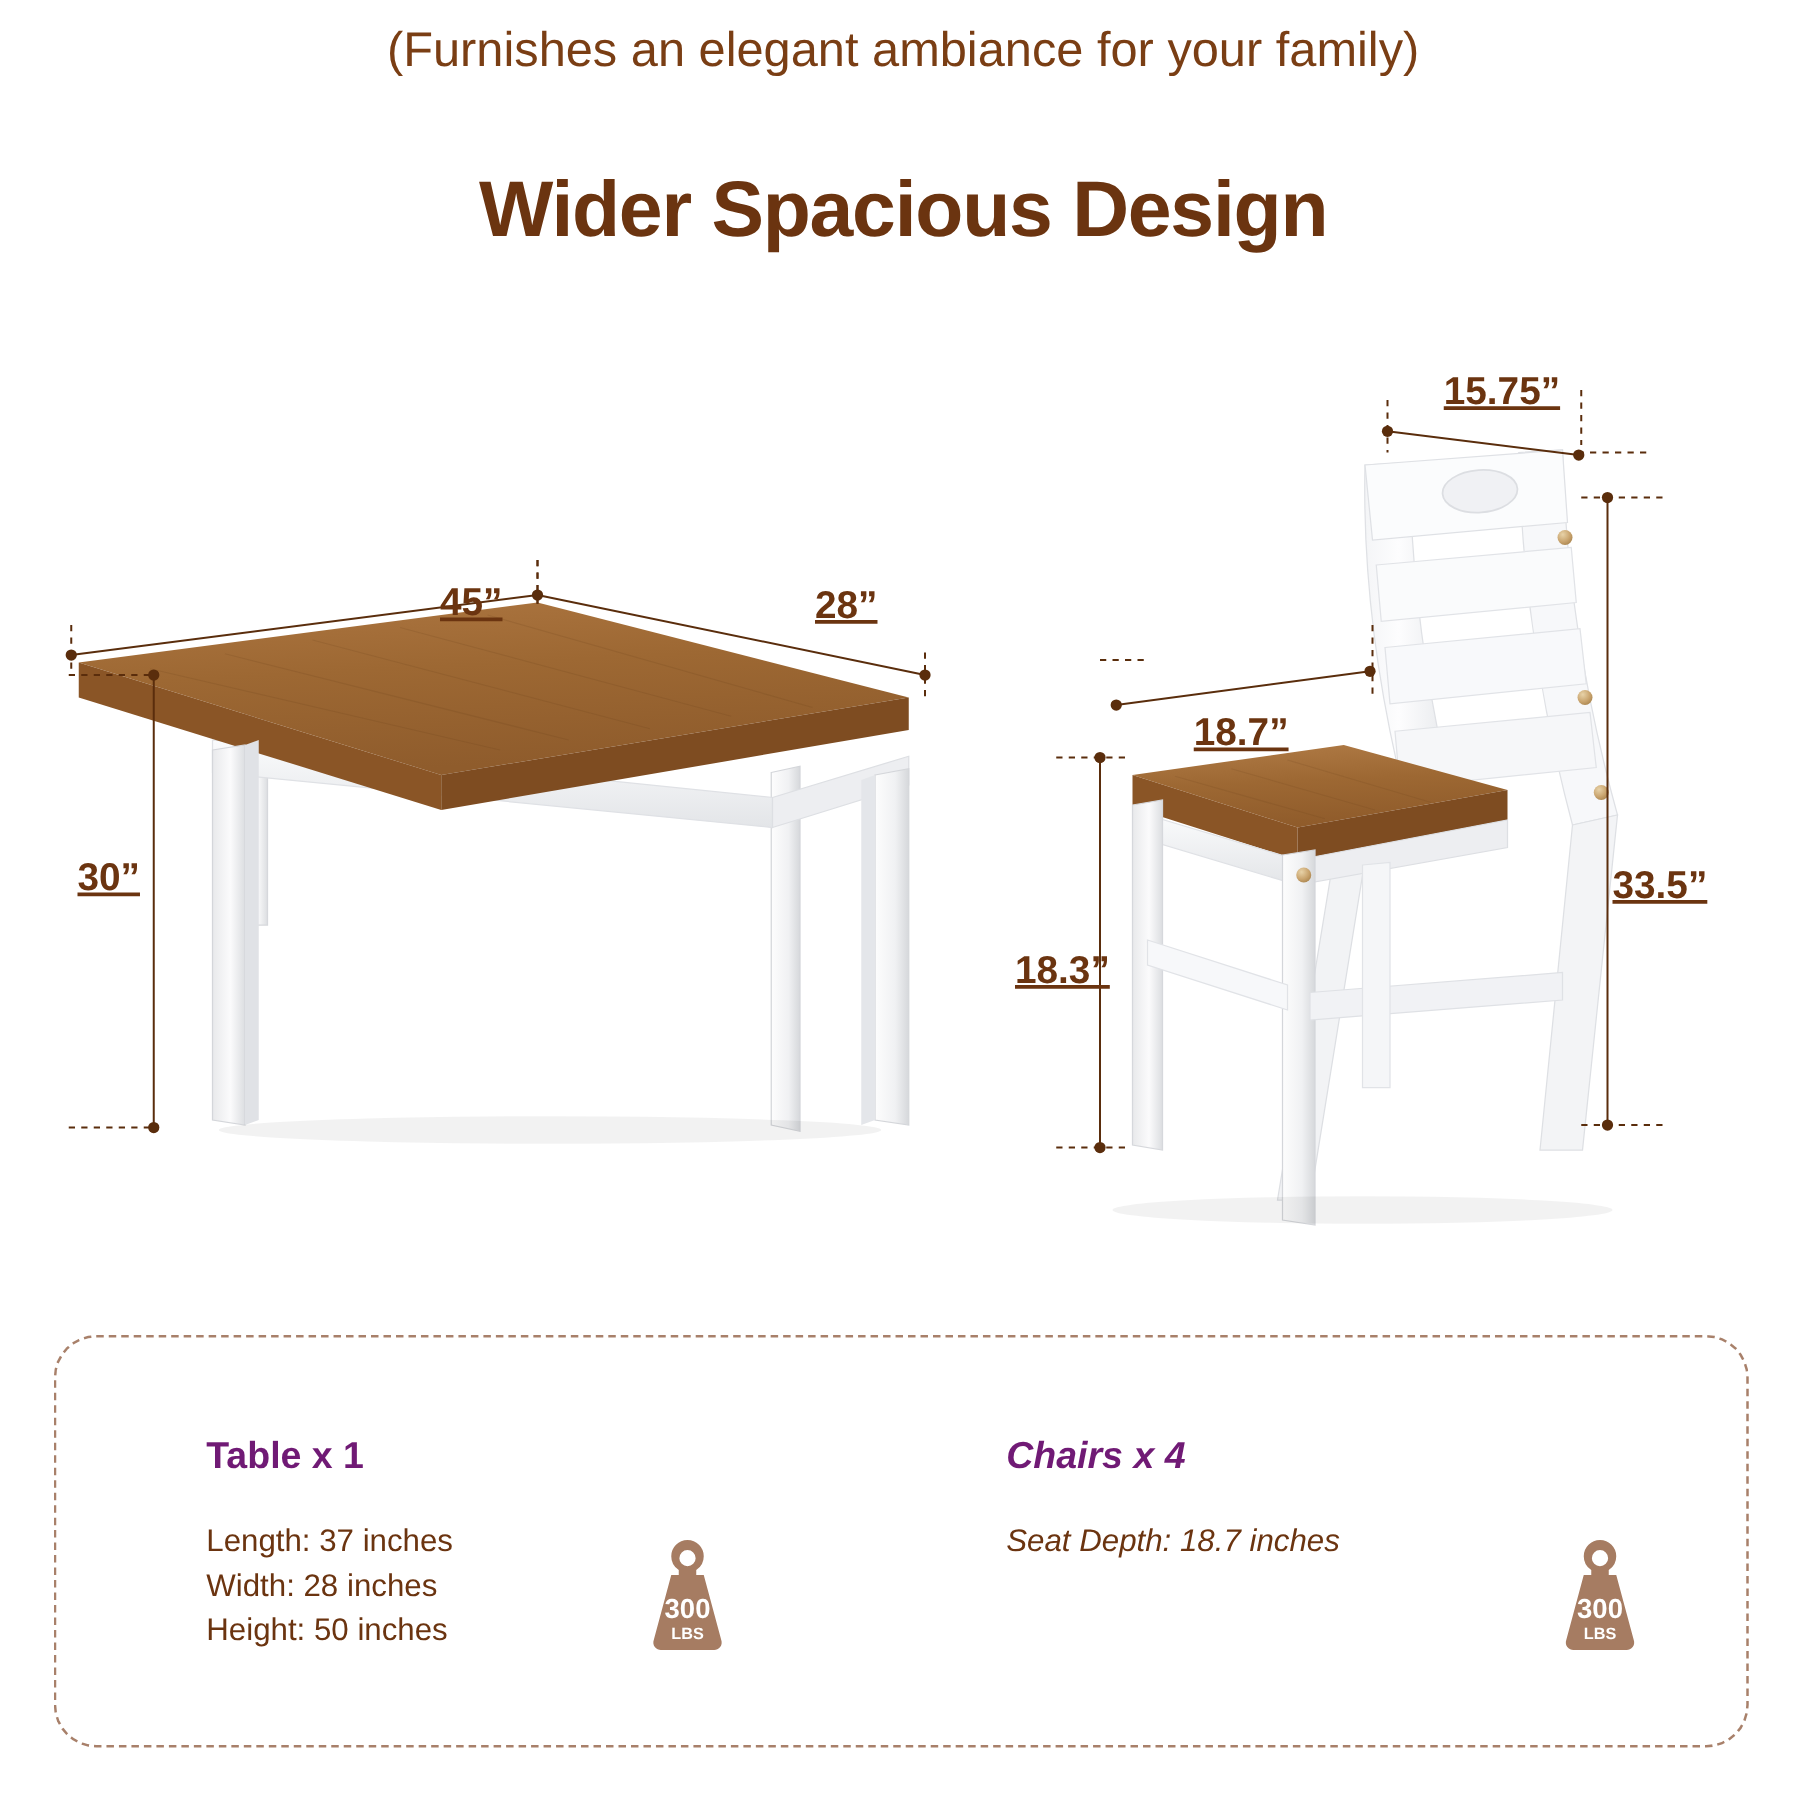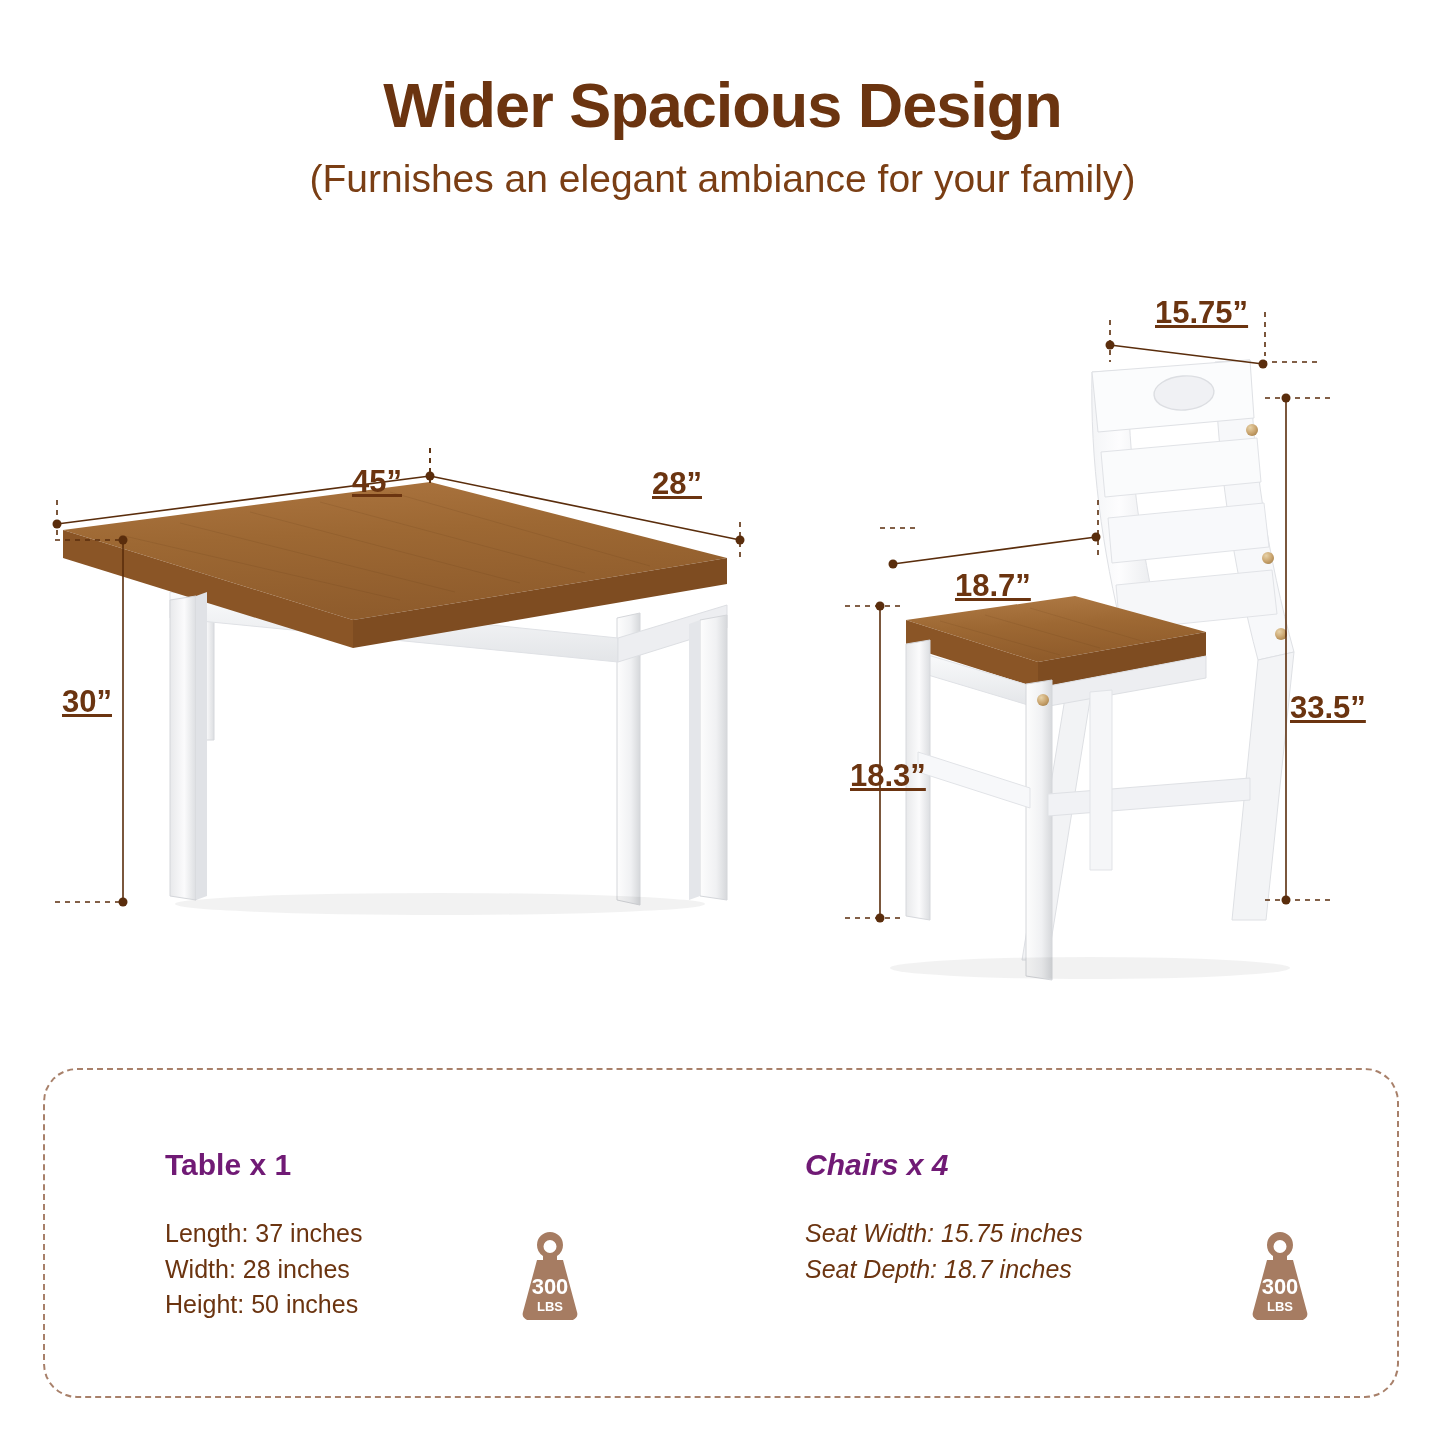--- a/index.html
+++ b/index.html
@@ -30,22 +30,22 @@
             white-space:nowrap;}
   .specline{font-size:25px;color:#6B3410;line-height:1.42;white-space:nowrap;}
   .weight{position:absolute;top:158px;text-decoration:underline;}
   #weight-table{left:466px;}
   #weight-chairs{left:1196px;}
 </style>
 </head>
 <body>
 
 <div id="header">
+  <div id="subtitle">(Furnishes an elegant ambiance for your family)</div>
   <div id="title">Wider Spacious Design</div>
-  <div id="subtitle">(Furnishes an elegant ambiance for your family)</div>
 </div>
 
 <div id="stage">
 
   <svg class="svgwrap" viewBox="0 0 1445 760">
     <defs>
       <linearGradient id="woodTop" x1="0" y1="0" x2="0.25" y2="1">
         <stop offset="0%" stop-color="#AC7540"></stop>
         <stop offset="45%" stop-color="#9D6833"></stop>
         <stop offset="100%" stop-color="#8F5C2C"></stop>
@@ -217,21 +217,21 @@
       </g>
     </g>
   </svg>
 
   <div class="dimlbl" style="left:352px;top:164px;">45”</div>
   <div class="dimlbl" style="left:652px;top:166px;">28”</div>
   <div class="dimlbl" style="left:62px;top:384px;">30”</div>
 
   <div class="dimlbl" style="left:1155px;top:-5px;">15.75”</div>
   <div class="dimlbl" style="left:955px;top:268px;">18.7”</div>
-  <div class="dimlbl" style="left:812px;top:458px;margin-left:38px;">18.3”</div>
+  <div class="dimlbl" style="left:812px;top:458px;">18.3”</div>
   <div class="dimlbl" style="left:1290px;top:390px;">33.5”</div>
 </div>
 
 <div id="panel">
 
   <div class="col" id="col-table">
     <div class="coltitle">Table x 1</div>
     <div class="specline">Length: 37 inches</div>
     <div class="specline">Width: 28 inches</div>
     <div class="specline">Height: 50 inches</div>
@@ -242,21 +242,20 @@
       <path d="M39,4 a13,13 0 0 1 13,13 a13,13 0 0 1 -6,11 l0,6 l-14,0 l0,-6 a13,13 0 0 1 -6,-11 a13,13 0 0 1 13,-13 Z
                M39,12 a6.5,6.5 0 0 0 0,13 a6.5,6.5 0 0 0 0,-13 Z" fill="#A67C62"></path>
       <path d="M26,32 L52,32 L66,84 a6,6 0 0 1 -6,8 L18,92 a6,6 0 0 1 -6,-8 Z" fill="#A67C62"></path>
       <text x="39" y="66" text-anchor="middle" font-family="Liberation Sans, sans-serif" font-size="22" font-weight="bold" fill="#FFFFFF">300</text>
       <text x="39" y="83" text-anchor="middle" font-family="Liberation Sans, sans-serif" font-size="13" font-weight="bold" fill="#FFFFFF">LBS</text>
     </svg>
   </div>
 
   <div class="col" id="col-chairs">
     <div class="coltitle">Chairs x 4</div>
-    <div class="specline">Seat Width: 15.75 inches</div>
     <div class="specline">Seat Depth: 18.7 inches</div>
   </div>
 
   <div class="weight" id="weight-chairs">
     <svg width="78" height="96" viewBox="0 0 78 96">
       <path d="M39,4 a13,13 0 0 1 13,13 a13,13 0 0 1 -6,11 l0,6 l-14,0 l0,-6 a13,13 0 0 1 -6,-11 a13,13 0 0 1 13,-13 Z
                M39,12 a6.5,6.5 0 0 0 0,13 a6.5,6.5 0 0 0 0,-13 Z" fill="#A67C62"></path>
       <path d="M26,32 L52,32 L66,84 a6,6 0 0 1 -6,8 L18,92 a6,6 0 0 1 -6,-8 Z" fill="#A67C62"></path>
       <text x="39" y="66" text-anchor="middle" font-family="Liberation Sans, sans-serif" font-size="22" font-weight="bold" fill="#FFFFFF">300</text>
       <text x="39" y="83" text-anchor="middle" font-family="Liberation Sans, sans-serif" font-size="13" font-weight="bold" fill="#FFFFFF">LBS</text>

